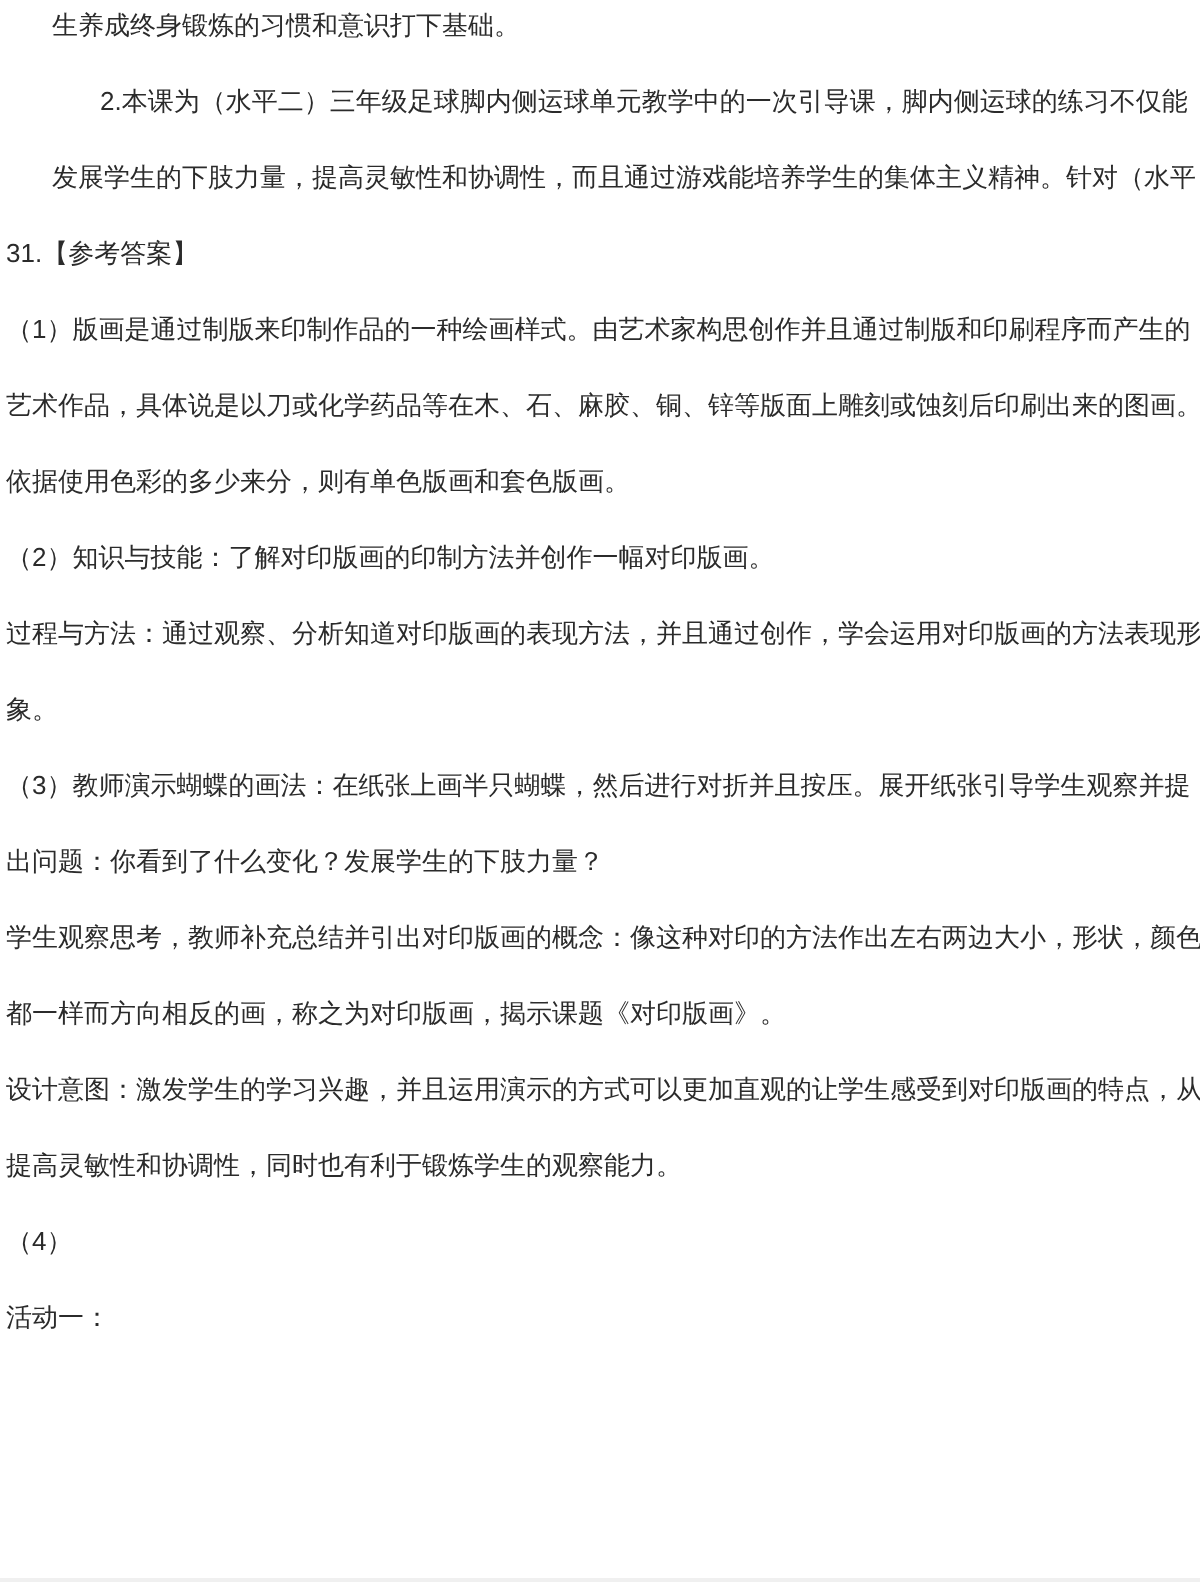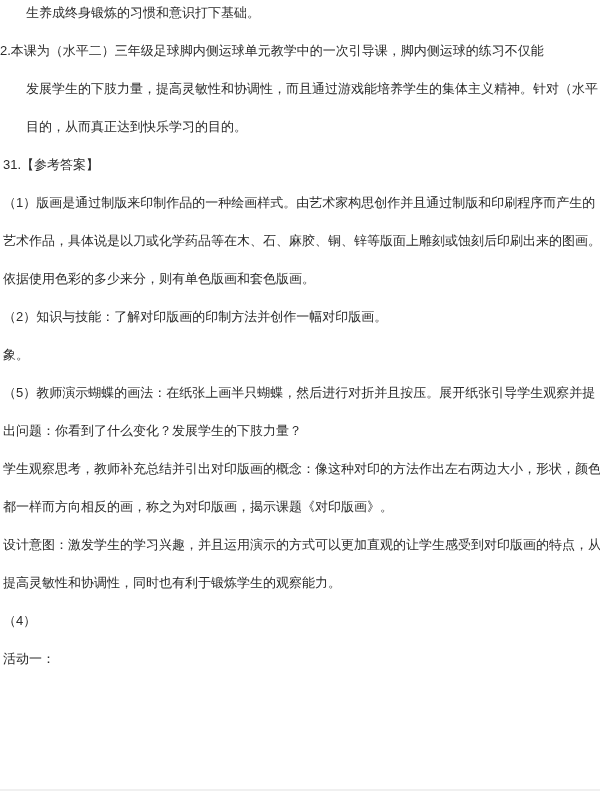--- a/index.html
+++ b/index.html
@@ -23,47 +23,47 @@
     line-height: 38px;
     font-size: 13px;
     font-weight: 500;
     color: #2b2b2b;
     white-space: nowrap;
     letter-spacing: 0;
   }
   
   .m1  { padding-left: 26px; }
   
-  .m1i { }
+  .m1i { padding-left: 50px; }
   
   .m2  { padding-left: 3px; }
   .bottom-edge {
     position: absolute;
     left: 0;
     bottom: 0;
     width: 600px;
     height: 2px;
     background: #f0f0f0;
   }
 </style>
 </head>
 <body>
 
 <div class="doc" id="doc">
     <div class="line m1">生养成终身锻炼的习惯和意识打下基础。</div>
     <div class="line m1i">2.本课为（水平二）三年级足球脚内侧运球单元教学中的一次引导课，脚内侧运球的练习不仅能</div>
     <div class="line m1">发展学生的下肢力量，提高灵敏性和协调性，而且通过游戏能培养学生的集体主义精神。针对（水平</div>
-    <div class="line m1">目的，从而真正达到快乐学习的目的。</div>
     <div class="line m2">31.【参考答案】</div>
     <div class="line m2">（1）版画是通过制版来印制作品的一种绘画样式。由艺术家构思创作并且通过制版和印刷程序而产生的</div>
     <div class="line m2">艺术作品，具体说是以刀或化学药品等在木、石、麻胶、铜、锌等版面上雕刻或蚀刻后印刷出来的图画。</div>
     <div class="line m2">依据使用色彩的多少来分，则有单色版画和套色版画。</div>
     <div class="line m2">（2）知识与技能：了解对印版画的印制方法并创作一幅对印版画。</div>
+    <div class="line m2">过程与方法：通过观察、分析知道对印版画的表现方法，并且通过创作，学会运用对印版画的方法表现形</div>
     <div class="line m2">象。</div>
-    <div class="line m2">（5）教师演示蝴蝶的画法：在纸张上画半只蝴蝶，然后进行对折并且按压。展开纸张引导学生观察并提</div>
+    <div class="line m2">（3）教师演示蝴蝶的画法：在纸张上画半只蝴蝶，然后进行对折并且按压。展开纸张引导学生观察并提</div>
     <div class="line m2">出问题：你看到了什么变化？发展学生的下肢力量？</div>
     <div class="line m2">学生观察思考，教师补充总结并引出对印版画的概念：像这种对印的方法作出左右两边大小，形状，颜色</div>
     <div class="line m2">都一样而方向相反的画，称之为对印版画，揭示课题《对印版画》。</div>
     <div class="line m2">设计意图：激发学生的学习兴趣，并且运用演示的方式可以更加直观的让学生感受到对印版画的特点，从</div>
     <div class="line m2">提高灵敏性和协调性，同时也有利于锻炼学生的观察能力。</div>
     <div class="line m2">（4）</div>
     <div class="line m2">活动一：</div>
   </div>
 <div class="bottom-edge"></div>
 

